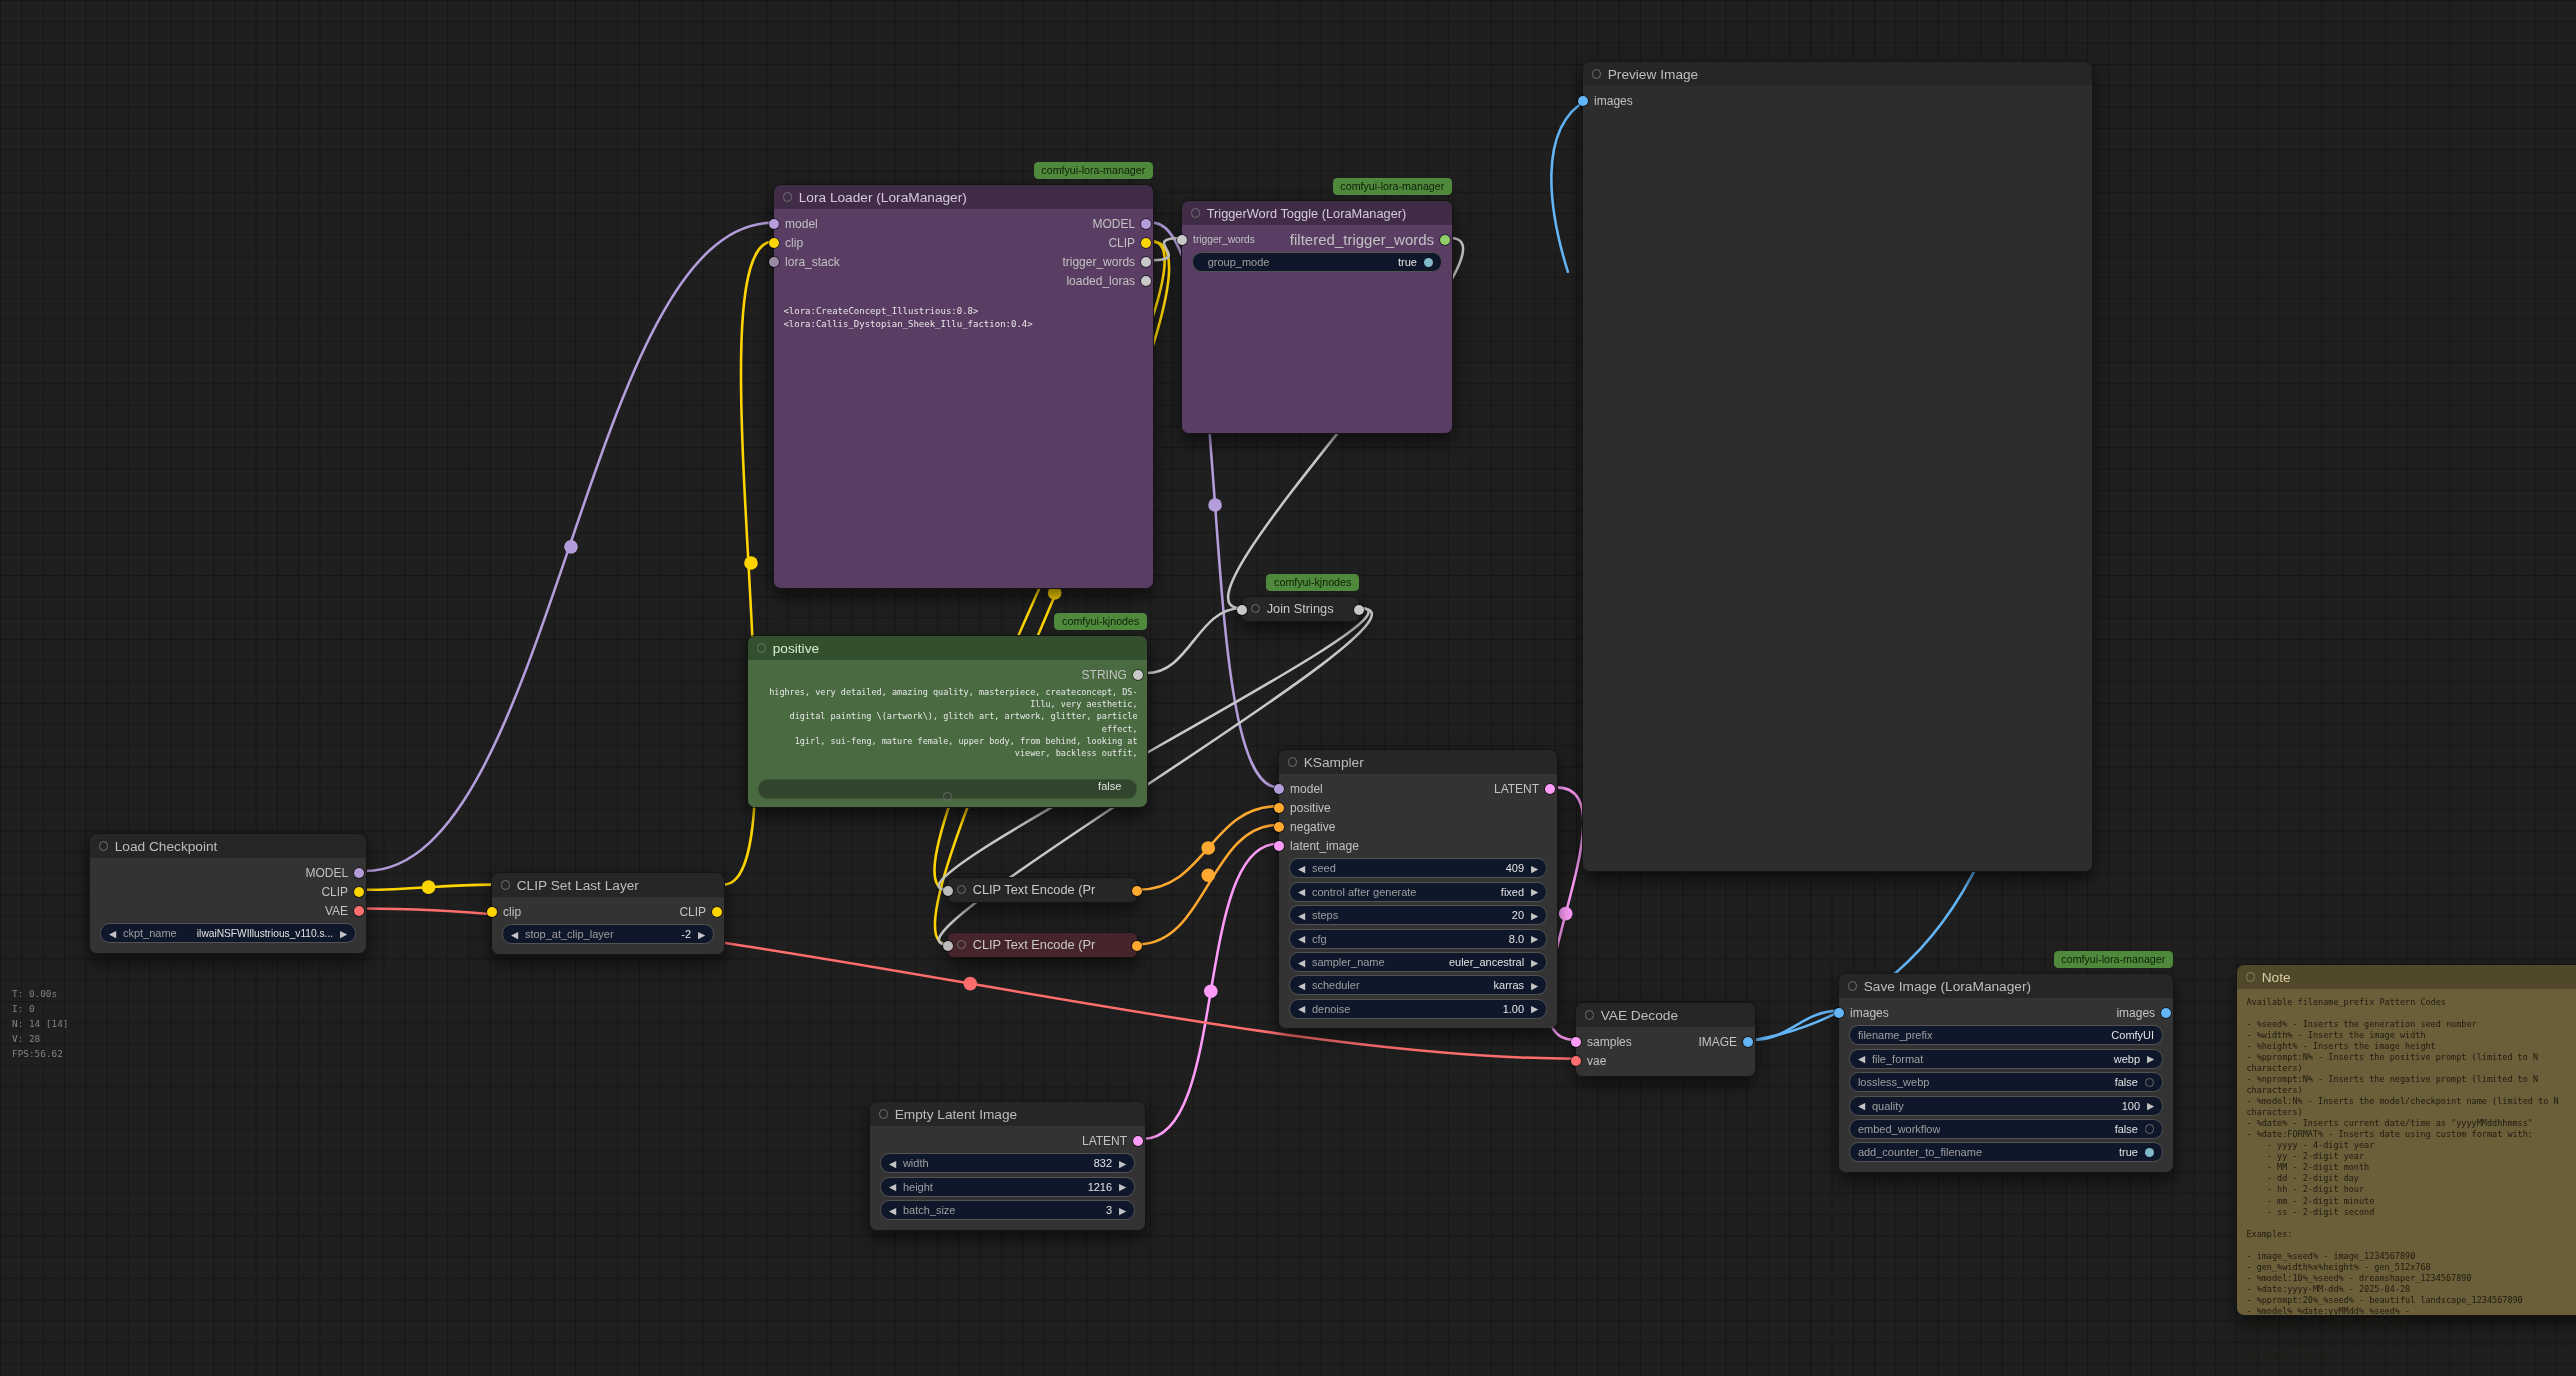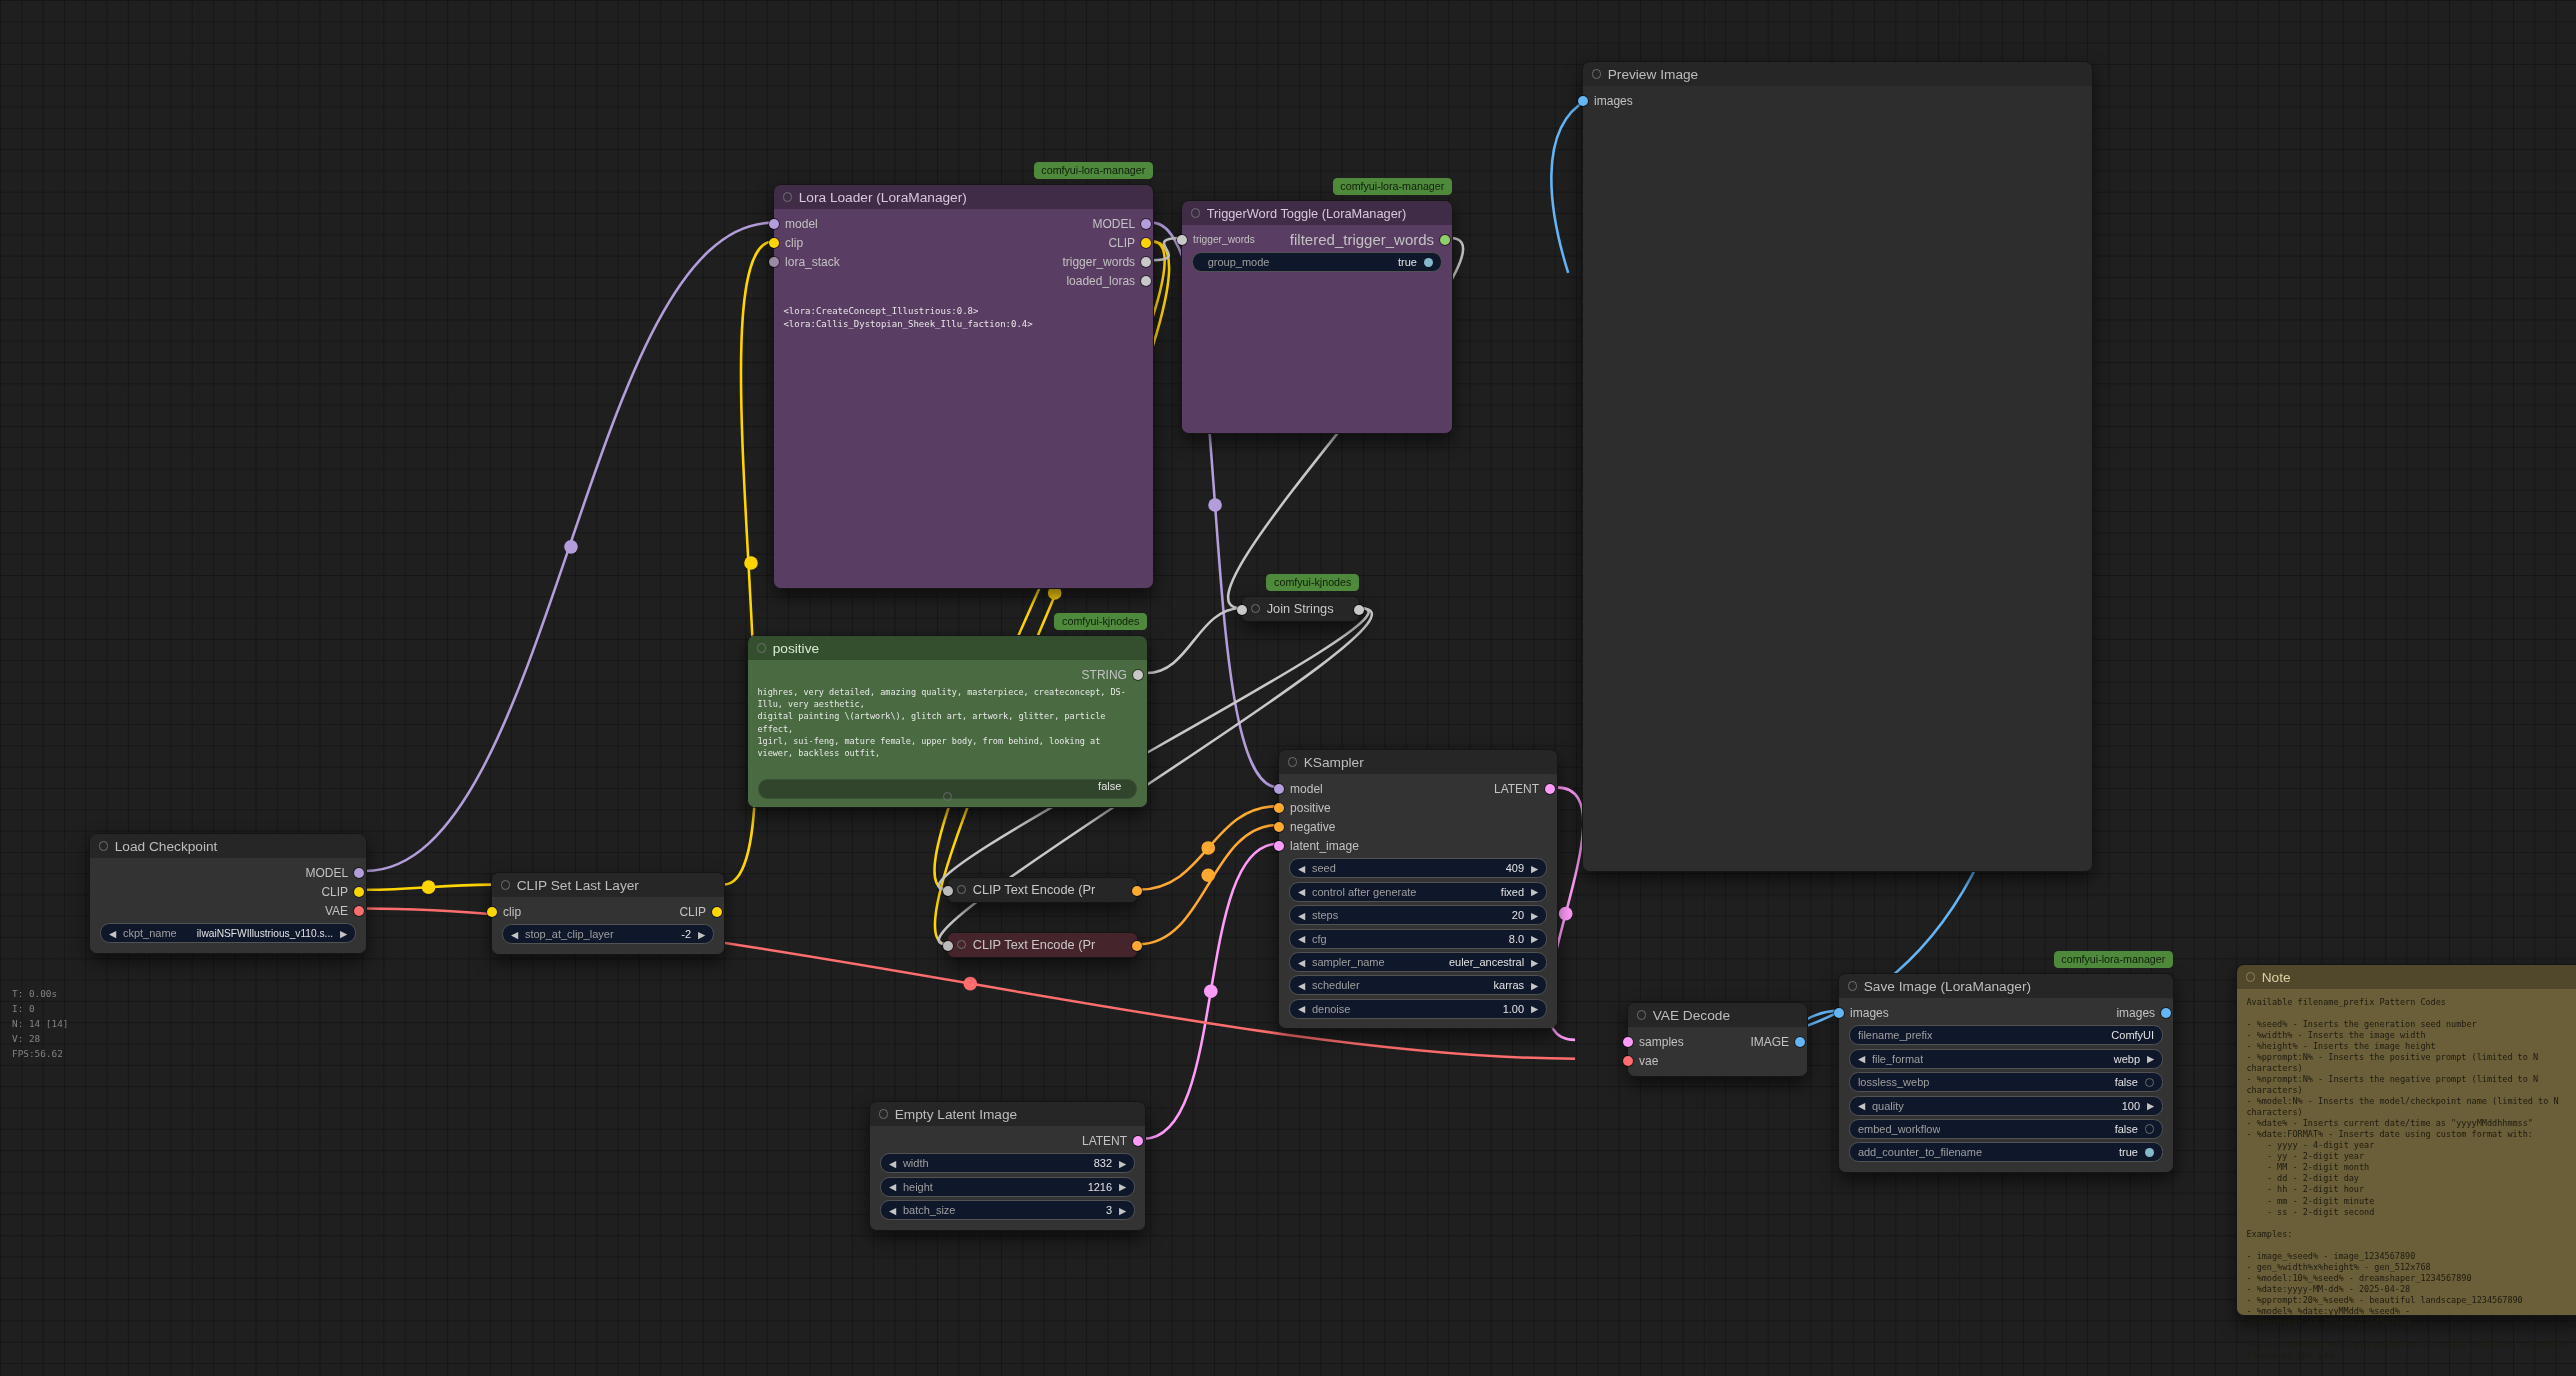--- a/index.html
+++ b/index.html
@@ -241,21 +241,21 @@
     <div class="nbody">
       <div class="iorow">
         <div class="col"></div>
         <div class="col" style="padding-right:9px;">
           <div class="slot out">
               <span class="sdot" style="--c:#C8C8C8"></span>
               <span>STRING</span>
             </div>
         </div>
       </div>
-      <div class="ntext" style="font-size:8.5px;padding-top:1.7px;">highres, very detailed, amazing quality, masterpiece, createconcept, DS-Illu, very aesthetic,
+      <div class="ntext" style="font-size:8.5px;padding-top:1.7px;text-align:right;">highres, very detailed, amazing quality, masterpiece, createconcept, DS-Illu, very aesthetic,
 digital painting \(artwork\), glitch art, artwork, glitter, particle effect,
 1girl, sui-feng, mature female, upper body, from behind, looking at viewer, backless outfit,</div>
       <div class="bottomwidget">
         <div class="widget toggle" style="background:rgba(0,0,0,.35);border-color:#3c5236;flex-direction:column;">
           <span class="wlabel">strip_newlines</span>
           <span class="wvalue">false</span>
           <span class="tdot off"></span>
         </div>
       </div>
     </div>
@@ -389,21 +389,21 @@
       </div>
       <div class="widget">
         <span class="arrow">◀</span>
         <span class="wlabel">batch_size</span>
         <span class="wvalue">3</span>
         <span class="arrow">▶</span>
       </div>
     </div>
   </div>
 
-  <div class="node" style="left:1627px;top:1002px;width:179px;">
+  <div class="node" style="left:1575px;top:1002px;width:179px;">
     <div class="nhead">
       <span class="cdot"></span>
       <span>VAE Decode</span>
     </div>
     <div class="nbody">
       <div class="iorow">
         <div class="col">
           <div class="slot in">
               <span class="sdot" style="--c:#FF9CF9"></span>
               <span>samples</span>

